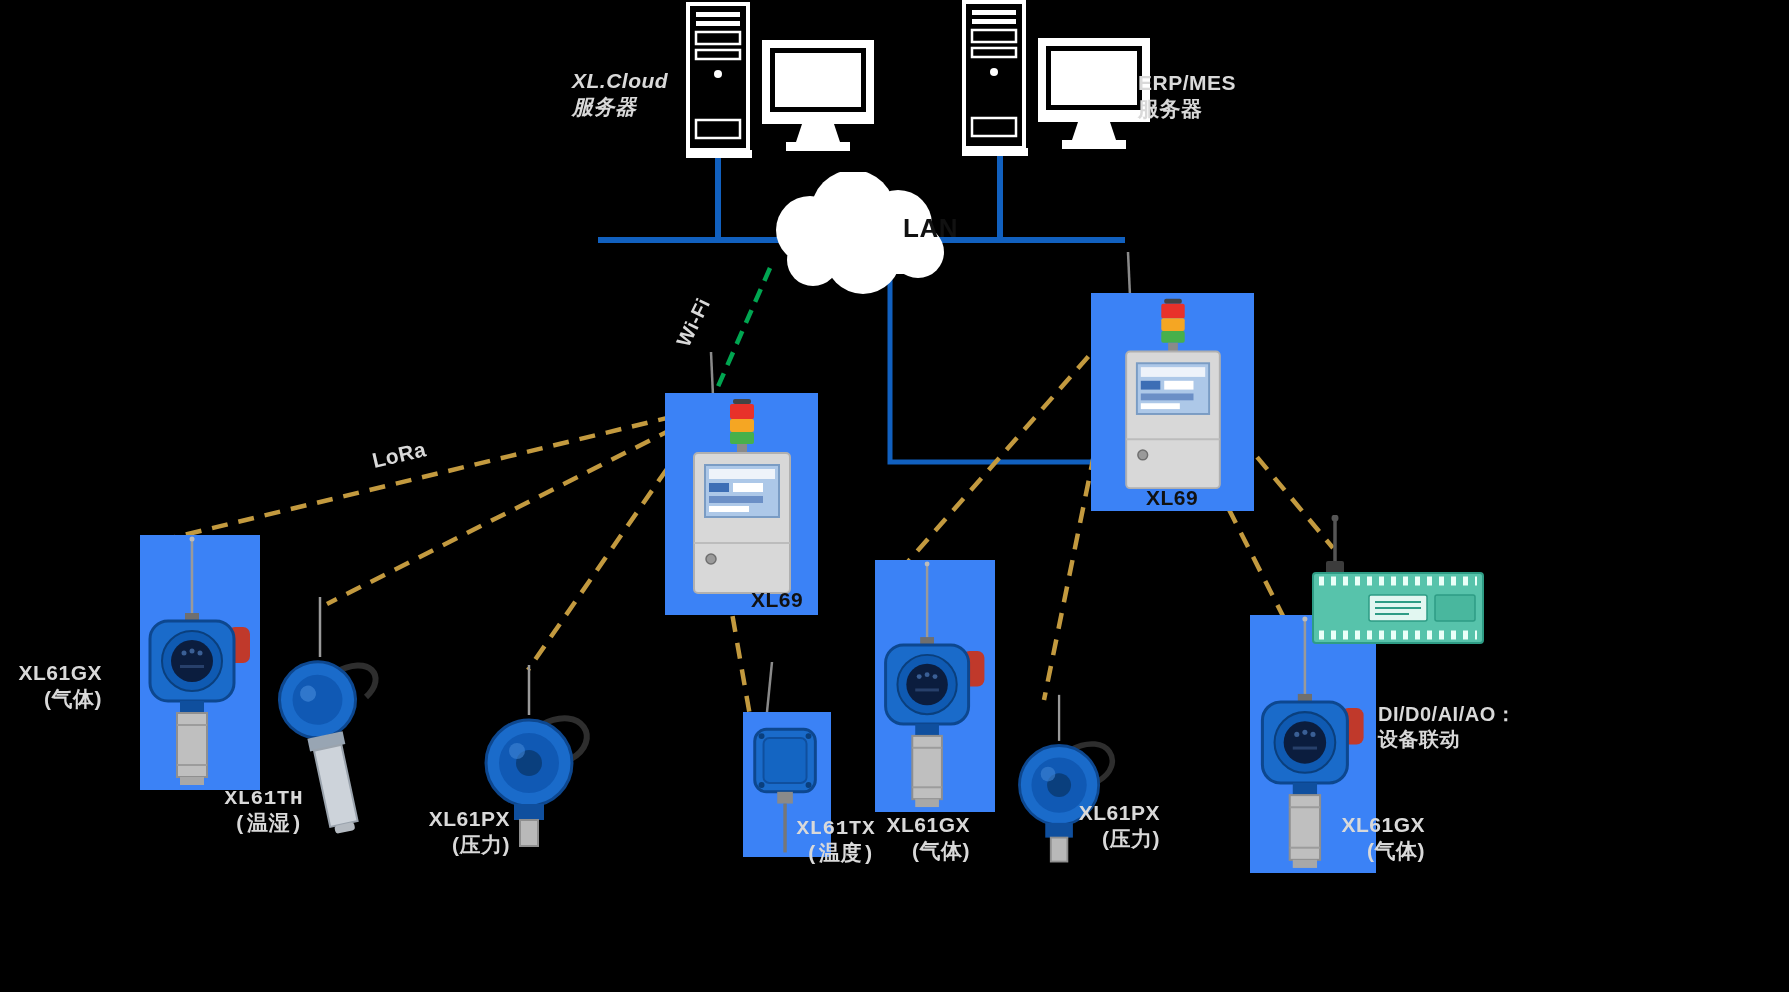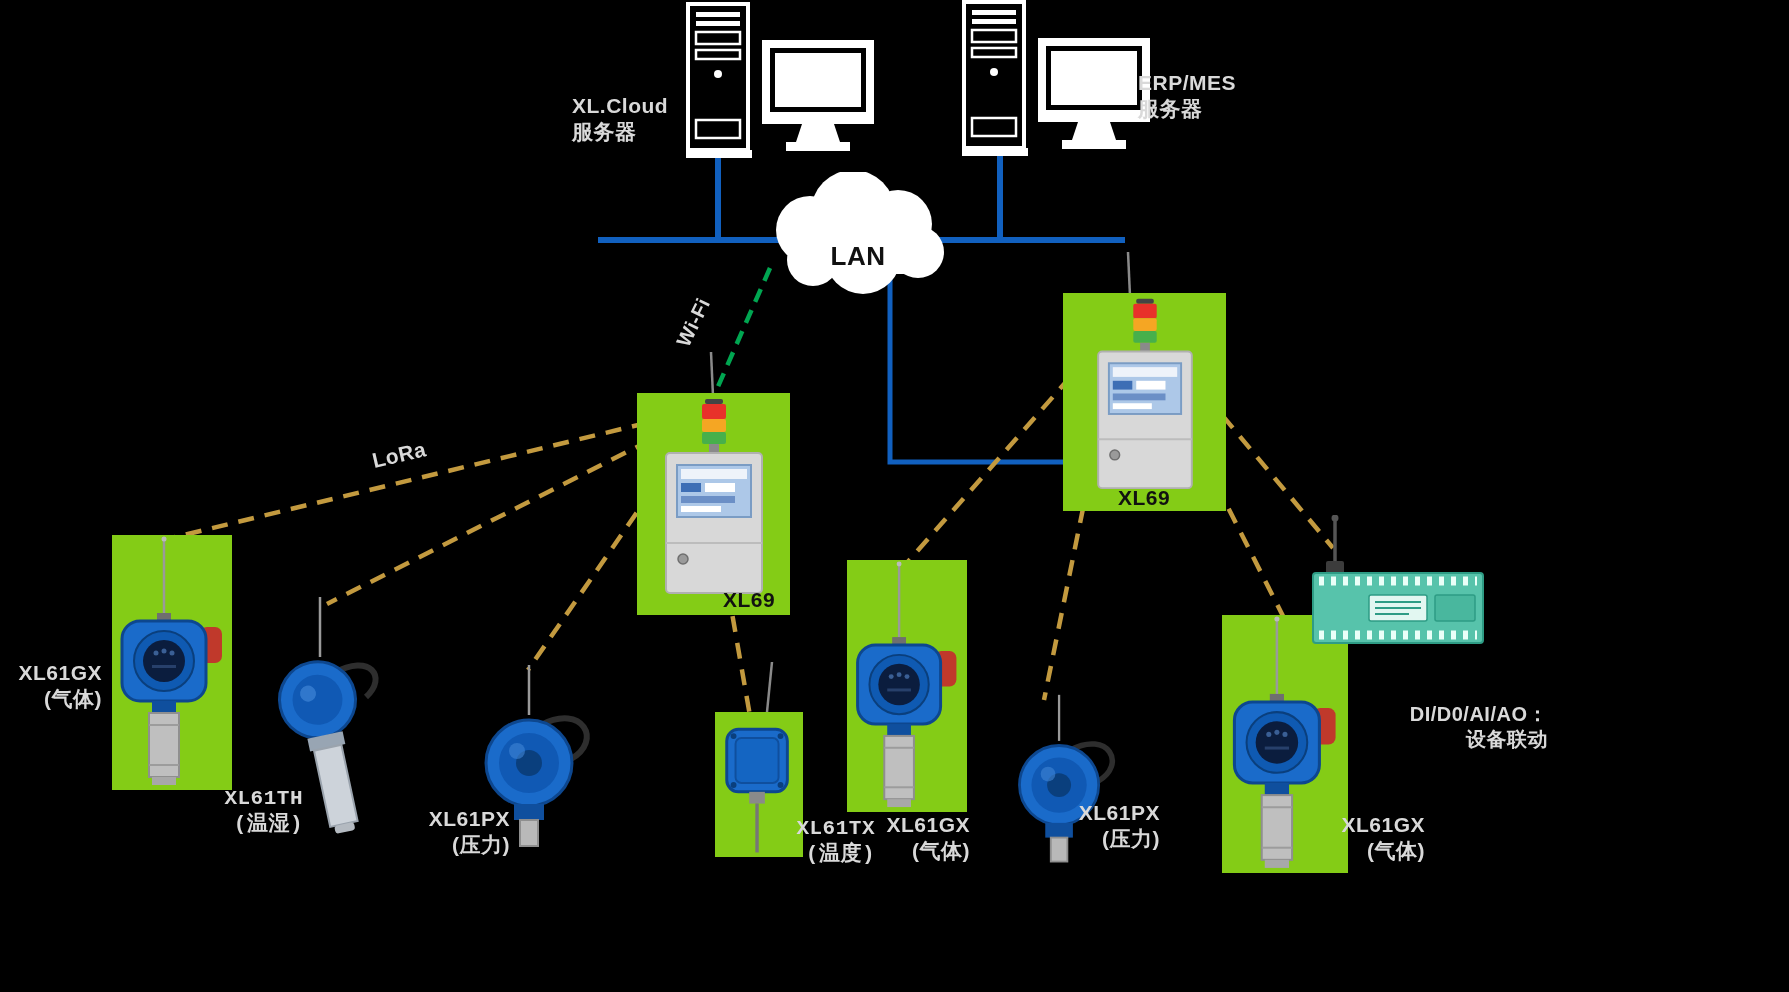--- a/index.html
+++ b/index.html
@@ -2,21 +2,21 @@
 <html><head>
 <meta charset="utf-8">
 <style>
   * { margin:0; padding:0; box-sizing:border-box; }
   html,body { background:#000; }
   body {
     width:1789px; height:992px; position:relative; overflow:hidden;
     font-family:"Liberation Sans", sans-serif;
   }
   .abs { position:absolute; }
-  .card { position:absolute; background:#84cc16; }
+  .card { position:absolute; background:#3b82f6;margin-left:28px; }
   .lbl {
     position:absolute; color:#d9d9d9; font-weight:bold; line-height:1.25;
     font-size:21px; letter-spacing:0.5px;
   }
   .lbl span { display:block; }
   .lbl.center { text-align:right; }
   .lbl.dark { color:#111; }
   .lan-label { font-size:26px; color:#111; text-align:center; }
   .rot { transform-origin:center; white-space:nowrap; }
   svg { display:block; }
@@ -174,35 +174,35 @@
   <svg width="190" height="158">
       <use href="#sym-server"></use>
     </svg>
 </div>
 <div class="abs" style="left:962px; top:0px; width:190px; height:158px;">
   <svg width="190" height="158">
       <use href="#sym-server"></use>
     </svg>
 </div>
 
-<div class="lbl" style="left:572px; top:93px; width:120px;">
+<div class="lbl" style="left:572px; top:68px; width:120px;font-style:italic;">
   <span>XL.Cloud</span>
   <span>服务器</span>
 </div>
 <div class="lbl" style="left:1138px; top:70px; width:130px;">
   <span>ERP/MES</span>
   <span>服务器</span>
 </div>
 
 <div class="abs" style="left:758px; top:172px; width:200px; height:125px;">
   <svg width="200" height="125">
       <use href="#sym-cloud"></use>
     </svg>
 </div>
-<div class="lbl lan-label" style="left:758px; top:240px; width:200px;">LAN</div>
+<div class="lbl lan-label" style="left:758px; top:212px; width:200px;text-align:right;">LAN</div>
 
 <div class="lbl rot" style="left:668px; top:310px; transform:rotate(-64deg); font-size:20px;">Wi-Fi</div>
 <div class="lbl rot" style="left:372px; top:442px; transform:rotate(-13deg);">LoRa</div>
 
 <div class="card" style="left:637px; top:393px; width:153px; height:222px;">
   <svg class="ctr-svg" width="150" height="205">
       <use href="#sym-controller"></use>
     </svg>
   <div class="lbl dark" style="left:86px; top:194px;">XL69</div>
 </div>
@@ -284,16 +284,16 @@
 </div>
 <div class="lbl center" style="left:1050px; top:800px; width:110px;">
   <span>XL61PX</span>
   <span>(压力)</span>
 </div>
 <div class="lbl center" style="left:1310px; top:812px; width:115px;">
   <span>XL61GX</span>
   <span>(气体)</span>
 </div>
 
-<div class="lbl" style="left:1378px; top:702px; width:170px; font-size:20px;text-align:right;">
+<div class="lbl" style="left:1378px; top:702px; width:170px; font-size:20px;">
   <span>DI/D0/AI/AO：</span>
   <span>设备联动</span>
 </div>
 
 </body></html>

